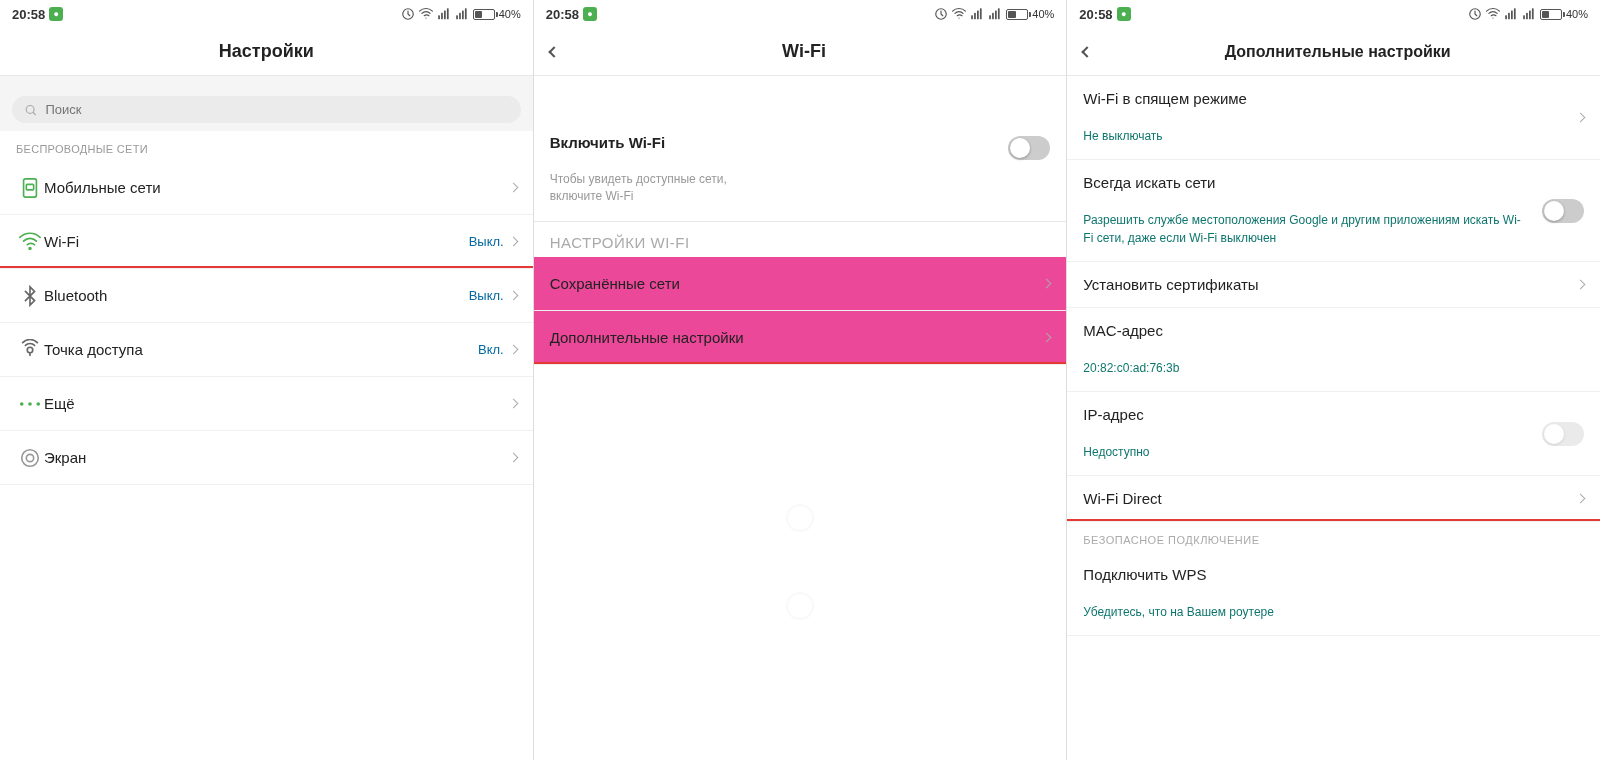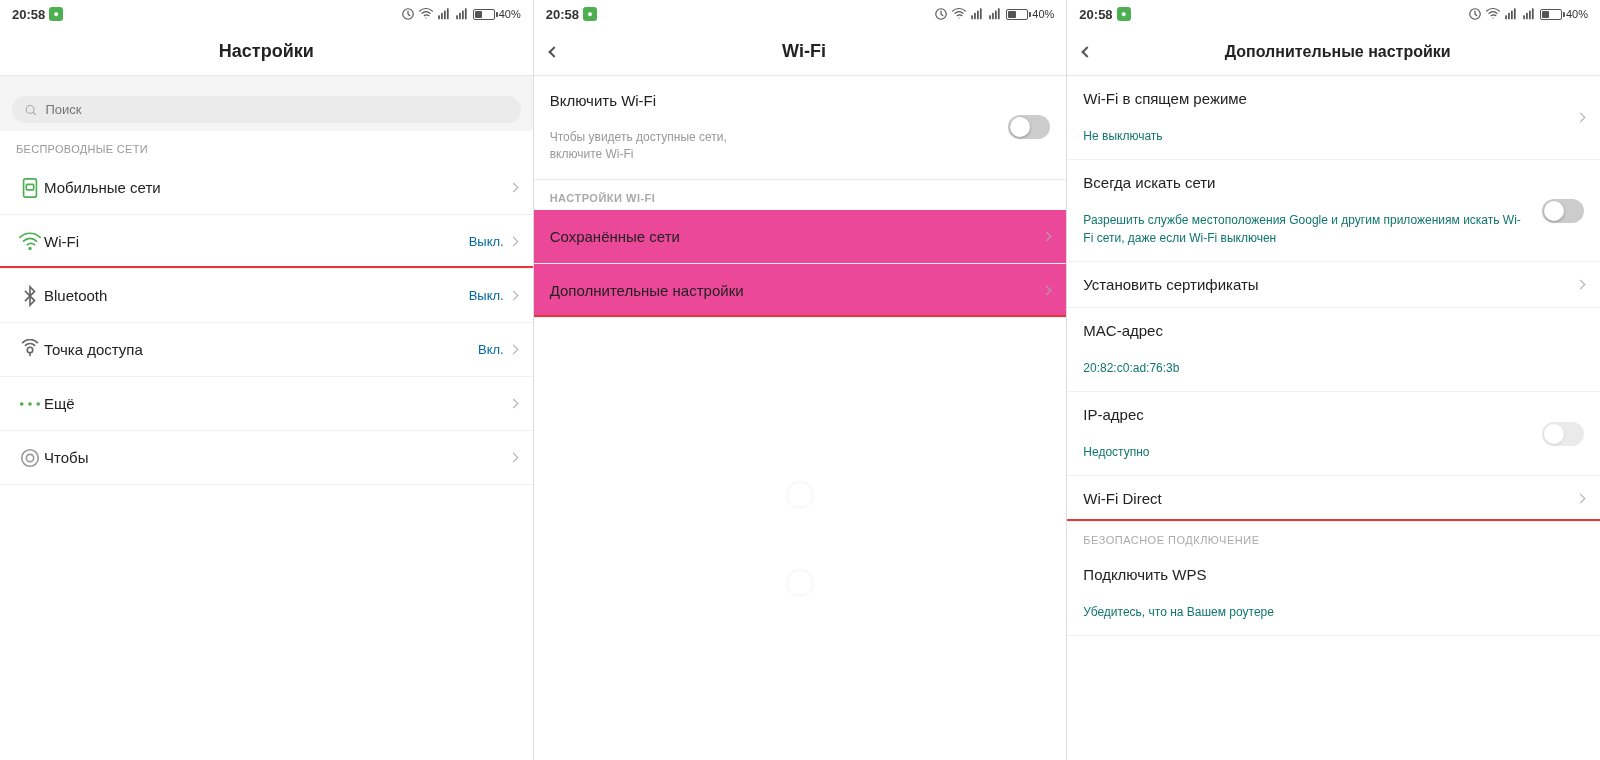--- a/index.html
+++ b/index.html
@@ -204,29 +204,29 @@
     
     .wifi-enable-row {
       display: flex;
       align-items: center;
       padding: 16px;
       background: #fff;
       border-bottom: 1px solid #e8e8e8;
       gap: 12px;
     }
     .wifi-enable-text { flex: 1; }
-    .wifi-enable-title { font-size: 15px; font-weight: 400; color: #222; }
+    .wifi-enable-title { font-size: 15px; font-weight: 700; color: #222; margin-top: 42px; }
     .wifi-enable-sub { font-size: 12px; color: #999; margin-top: 20px; line-height: 1.4; }
 
     .wifi-section-label {
-      font-size: 11px;
+      font-size: 15px;
       color: #aaa;
       padding: 12px 16px 6px;
       letter-spacing: 0.5px;
-      font-weight: 700;
+      font-weight: 400;
     }
 
     .wifi-menu-item {
       display: flex;
       align-items: center;
       padding: 0 16px;
       min-height: 54px;
       background: #ec4899;
       border-bottom: 1px solid #f0f0f0;
       cursor: pointer;
@@ -418,21 +418,21 @@
   </div>
 
 
   <div class="menu-item">
     <div class="menu-item-icon">
       <svg width="22" height="22" viewBox="0 0 24 24" fill="none" stroke="#999" stroke-width="1.8" stroke-linecap="round">
           <circle cx="12" cy="12" r="9"></circle>
           <circle cx="12" cy="12" r="4"></circle>
         </svg>
     </div>
-    <span class="menu-item-text">Чтобы</span>
+    <span class="menu-item-text">Экран</span>
     <span class="chevron-right"></span>
   </div>
 </div>
 
 <div class="panel">
 
   <div class="status-bar">
     <div class="status-left">
       <span class="status-time">20:58</span>
       <span class="green-dot">●</span>

